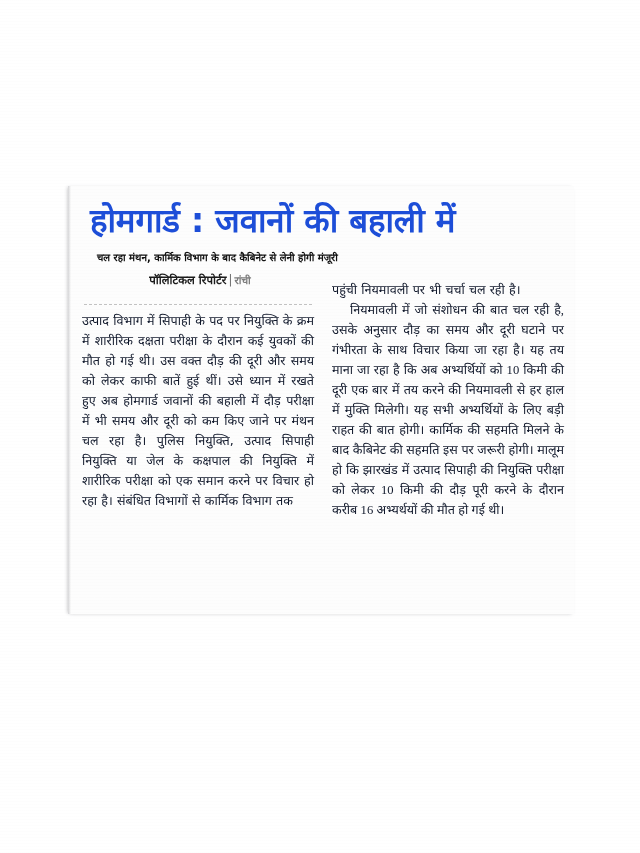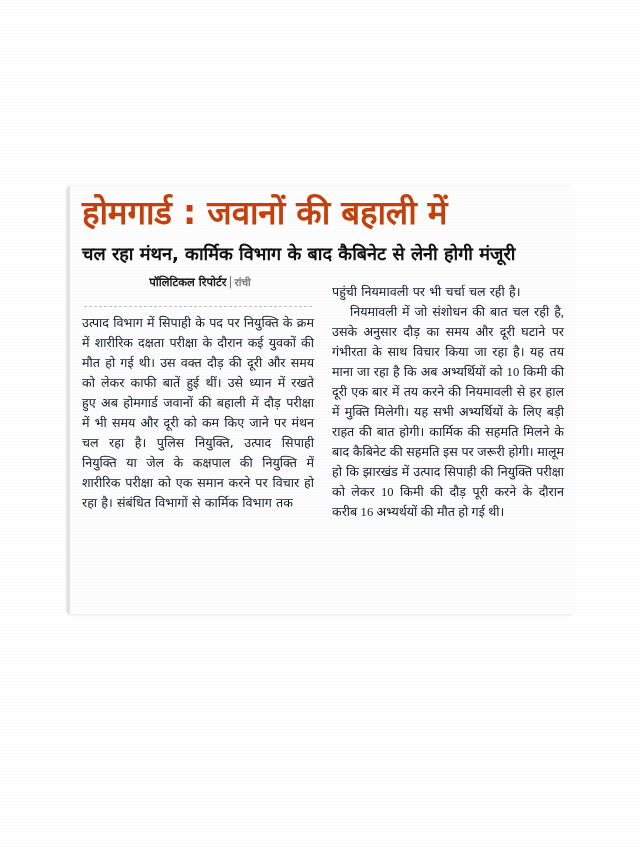--- a/index.html
+++ b/index.html
@@ -47,39 +47,39 @@
     background: linear-gradient(to right, rgba(150,150,155,.38), rgba(150,150,155,0));
     pointer-events: none;
   }
 
   
   .headline {
     font-family: "DejaVu Sans", sans-serif;
     font-weight: 700;
     font-size: 33px;
     line-height: 1.30;
-    color: #c2410c;
+    color: #1d4ed8;
     letter-spacing: -0.2px;
-    margin: 0;
+    margin: 8px;
     padding: 0 4px;
     -webkit-font-smoothing: none;
   }
   .headline-line {
     display: block;
     white-space: nowrap;
   }
 
   
   .subhead {
     font-family: "DejaVu Sans", sans-serif;
     font-weight: 700;
-    font-size: 18px;
+    font-size: 10px;
     line-height: 1.35;
     color: #101010;
-    margin: 7px 0 0 0;
+    margin: 7px 0 0 15px;
     padding: 0 4px;
     white-space: nowrap;
   }
 
   
   .byline-row {
     margin: 5px 0 16px 0;
     padding: 0 4px;
     display: flex;
     align-items: baseline;

